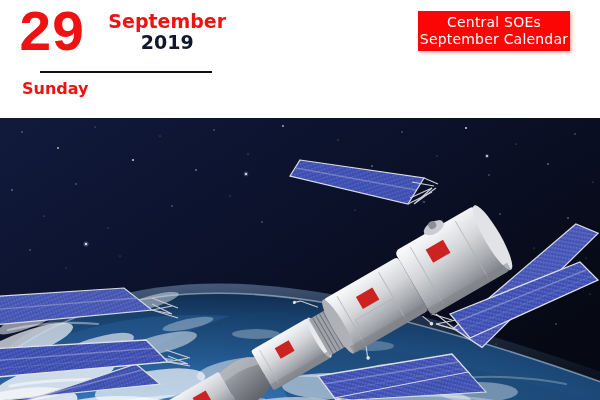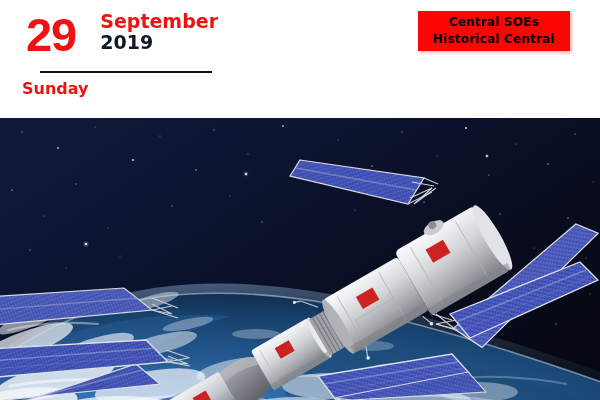--- a/index.html
+++ b/index.html
@@ -38,31 +38,31 @@
 
   #date-top-row {
     display: flex;
     align-items: flex-start;
     justify-content: center;
     height: 58px;
   }
 
   .day-number {
     color: #ee1212;
-    font-size: 47px;
+    font-size: 57px;
     font-weight: bold;
     line-height: 54px;
     letter-spacing: -1px;
-    font-family: Liberation Sans, sans-serif;
+    font-family: Liberation Mono, monospace;
   }
 
   .month-year {
     margin-left: 24px;
     padding-top: 3px;
-    text-align: left;
+    text-align: center;
   }
 
   .month-name {
     color: #ee1212;
     font-size: 19px;
     font-weight: bold;
     line-height: 21px;
     font-family: "DejaVu Sans", sans-serif;
   }
 
@@ -103,23 +103,23 @@
     width: 152px;
     height: 40px;
     background: #fb0505;
     box-shadow: 2px 2px 3px rgba(255,120,120,0.55);
     display: flex;
     flex-direction: column;
     align-items: center;
     justify-content: center;
   }
   .badge-line {
-    color: #000000;
-    font-size: 12px;
-    font-weight: bold;
+    color: #ffffff;
+    font-size: 14px;
+    font-weight: normal;
     line-height: 17px;
     letter-spacing: 0.2px;
     white-space: nowrap;
     font-family: "DejaVu Sans", sans-serif;
   }
 
   
   #photo {
     position: absolute;
     left: 0;
@@ -145,21 +145,21 @@
           <div class="month-name">September</div>
           <div class="year-number">2019</div>
         </div>
       </div>
       <div id="date-rule"></div>
       <div id="weekday">Sunday</div>
     </div>
 
     <div id="badge">
       <div class="badge-line">Central SOEs</div>
-      <div class="badge-line">Historical Central</div>
+      <div class="badge-line">September Calendar</div>
     </div>
 
   </div>
 
   <div id="photo">
     <svg width="600" height="282" viewBox="0 0 600 282">
       <defs>
 
         <linearGradient id="spaceGrad" x1="0" y1="0" x2="1" y2="0.7">
           <stop offset="0%" stop-color="#111a3c"></stop>

